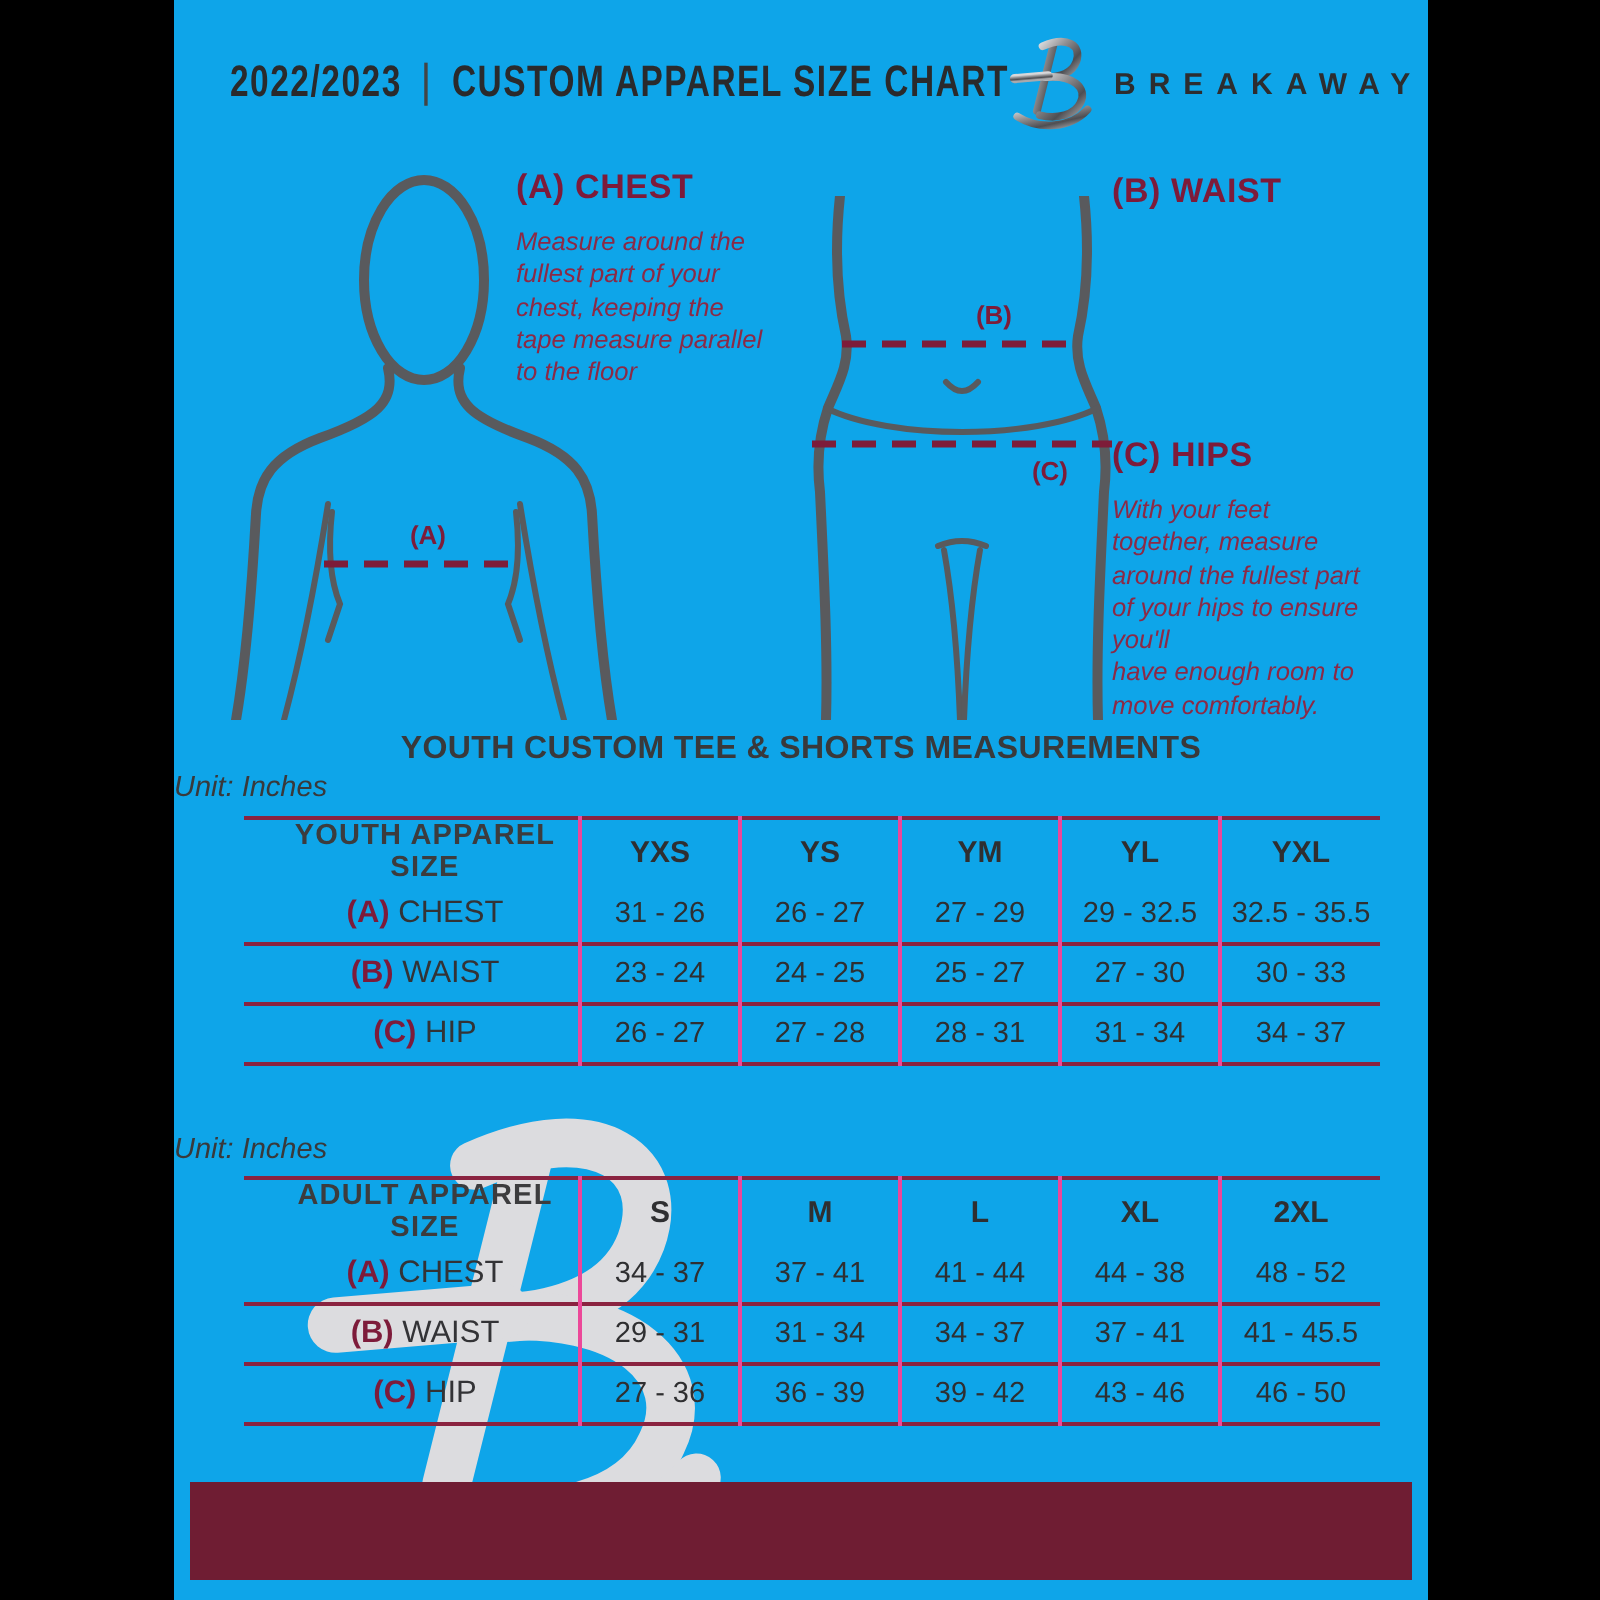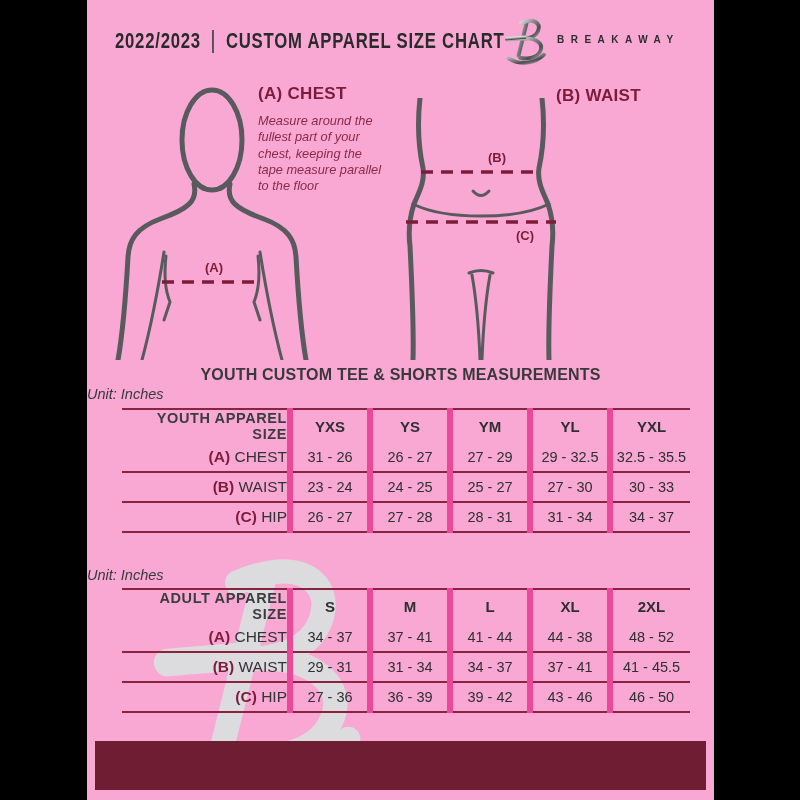--- a/index.html
+++ b/index.html
@@ -1,28 +1,28 @@
 <!DOCTYPE html>
 <html><head>
 <meta charset="utf-8">
 <style>
   * { margin:0; padding:0; box-sizing:border-box; }
   html,body { width:800px; height:800px; overflow:hidden; }
   body { background:#000; font-family:"Liberation Sans", sans-serif; }
 
   .page { position:relative; width:627px; height:800px; margin-left:87px;
-          background:#f9a8d4; overflow:hidden; }
+          background:#0ea5e9; overflow:hidden; }
 
   
   .masthead-text { position:absolute; left:28px; top:27px; display:flex; align-items:center;
     gap:13px; font-weight:bold; font-size:22px; letter-spacing:1px; color:#2a2a2c;
     white-space:nowrap; transform:scaleX(0.76); transform-origin:0 50%; }
   .masthead-divider { font-weight:400; font-size:23px; color:#444; transform:scaleX(1.2); }
   .logo-svg { position:absolute; left:416px; top:15px; width:45px; height:50px; }
-  .brand-name { position:absolute; left:470px; top:34px; font-size:10px; font-weight:bold;
+  .brand-name { position:absolute; left:470px; top:34px; font-size:15px; font-weight:bold;
     letter-spacing:6.5px; color:#2d2d2f; }
 
   
   .fig { position:absolute; }
   #fig-upper { left:23px; top:86px; width:204px; height:274px; }
   #fig-lower { left:318px; top:98px; width:152px; height:262px; }
   .body-line { fill:none; stroke:#595a5d; stroke-width:5; stroke-linecap:round; }
   .body-thin { fill:none; stroke:#595a5d; stroke-width:3; stroke-linecap:round; }
   .dash-line { fill:none; stroke:#7d1c39; stroke-width:3.6; stroke-dasharray:12 8; }
   .marker-txt { font-family:"Liberation Sans", sans-serif; font-size:13px; font-weight:bold;
@@ -46,22 +46,22 @@
   #adult-title { top:547px; }  #adult-unit { top:567px; }
 
   table.size-table { position:absolute; left:35px; width:568px; border-collapse:collapse;
     table-layout:fixed; z-index:2; }
   #youth-table { top:408px; }
   #adult-table { top:588px; }
   .size-table th, .size-table td { height:30px; text-align:center; font-size:14.5px;
     color:#2f2f31; padding:0; font-weight:normal; }
   .size-table tr + tr { border-top:2px solid #8a2340; }
   .size-table { border-top:2px solid #8a2340; border-bottom:2px solid #8a2340; }
-  .size-table th + th, .size-table td + td { border-left:6px solid #ec4899; }
-  .size-table .col-label { width:168px; text-align:right; padding-left:14px; }
+  .size-table th + th, .size-table td + td { border-left:2px solid #ec4899; }
+  .size-table .col-label { width:168px; text-align:center; padding-left:14px; }
   .size-table thead .col-label { font-size:14.5px; letter-spacing:.6px; color:#3c3c3e; }
   .size-table thead th { font-weight:bold; font-size:15px; }
   .size-table td.col-label { font-size:15.5px; color:#333336; }
   .row-marker { font-weight:bold; color:#7d1b3a; }
 
   
   .watermark { position:absolute; left:16px; top:548px; width:310px; height:236px;
     color:#dcdcdf; z-index:1; }
   .wm-line { fill:none; stroke:currentColor; stroke-width:7; stroke-linecap:round; }
   .footer-bar { position:absolute; left:8px; top:741px; width:611px; height:49px;
@@ -126,20 +126,30 @@
     <h3>(A) CHEST</h3>
     <p>Measure around the
 fullest part of your
 chest, keeping the
 tape measure parallel
 to the floor</p>
   </div>
   <div class="guide" id="guide-b">
     <h3>(B) WAIST</h3>
   </div>
+  <div class="guide" id="guide-c">
+    <h3>(C) HIPS</h3>
+    <p>With your feet
+together, measure
+around the fullest part
+of your hips to ensure
+you'll
+have enough room to
+move comfortably.</p>
+  </div>
 
   <div class="tbl-title" id="youth-title">YOUTH CUSTOM TEE &amp; SHORTS MEASUREMENTS</div>
   <div class="tbl-unit" id="youth-unit">Unit: Inches</div>
   <table class="size-table" id="youth-table">
     <thead>
       <tr>
         <th class="col-label">YOUTH APPAREL SIZE</th>
         <th>YXS</th>
         <th>YS</th>
         <th>YM</th>

